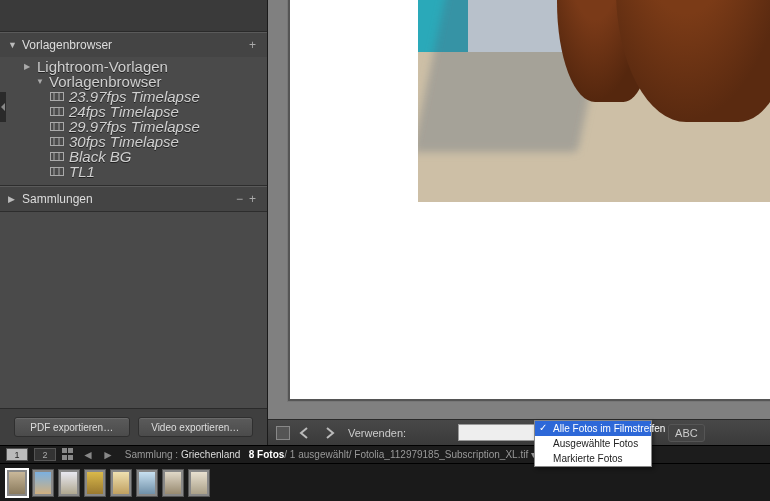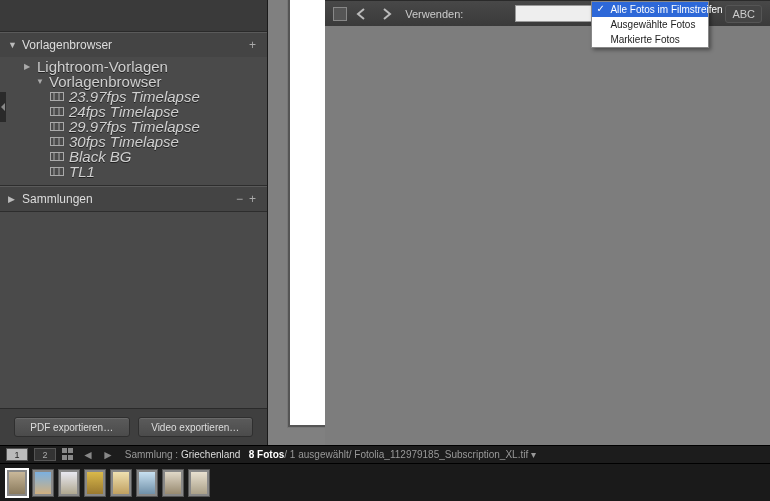--- a/index.html
+++ b/index.html
@@ -26,21 +26,21 @@
   .tree-row .ticon svg { width: 14px; height: 9px; }
   .tree-row .lbl { font-size: 15px; color: #d0d0d0; text-shadow: 0 1px 0 #222; }
   .subfolder { padding-left: 36px !important; }
 
   .left-flex { flex: 1; background: #4a4a4a; }
 
   .left-buttons { display: flex; gap: 8px; padding: 8px 14px; background: #3f3f3f; border-top: 1px solid #2a2a2a; }
   .left-buttons .btn { flex: 1; height: 20px; background: linear-gradient(#5b5b5b,#4b4b4b); border: 1px solid #2f2f2f; border-radius: 3px; color: #ddd; font-size: 10px; display: flex; align-items: center; justify-content: center; box-shadow: inset 0 1px 0 rgba(255,255,255,0.1); }
 
   
-  .canvas-wrap { flex: 1; display: flex; flex-direction: row; background: #7d7d7d; }
+  .canvas-wrap { flex: 1; display: flex; flex-direction: column; background: #7d7d7d; }
   .canvas { flex: 1; position: relative; overflow: hidden; background: #808080; }
   .paper { position: absolute; left: 20px; top: -140px; right: -6px; bottom: 18px; background: #fff; border: 2px solid #555; box-shadow: 0 0 0 1px #777; }
   .photo { position: absolute; left: 128px; top: -160px; right: -10px; height: 500px; background: linear-gradient(120deg,#d9e8f2 0%, #e6edf2 35%, #cfd7dc 50%, #bda37f 80%); overflow: hidden; }
   .photo .wall { position:absolute; left:0; top:0; width:55%; height:100%; background:#e9eef1; }
   .photo .door { position:absolute; left:0; top:0; width:50px; height:72%; background:#2aa9b9; }
   .photo .shadow { position:absolute; left:10%; top:10%; width:45%; height:80%; background:rgba(80,100,120,0.32); transform: skewX(-12deg); filter: blur(4px);}
   .photo .ground { position:absolute; left:0; bottom:0; width:100%; height:30%; background:#cdbfa6; }
   .photo .donkey1 { position:absolute; right:-2%; top:18%; width:48%; height:66%; background: radial-gradient(ellipse at 40% 35%, #7b3b17 35%, #5a2a10 70%); border-radius: 40% 30% 30% 40%; }
   .photo .donkey1:before { content:""; position:absolute; right:-6%; top:-8%; width:28%; height:30%; background:#6a2f10; border-radius:40% 40% 30% 30%; }
   .photo .donkey2 { position:absolute; left:38%; top:30%; width:26%; height:50%; background: radial-gradient(ellipse at 40% 35%, #7a3a18 35%, #55270e 70%); border-radius: 40% 30% 30% 40%; }

